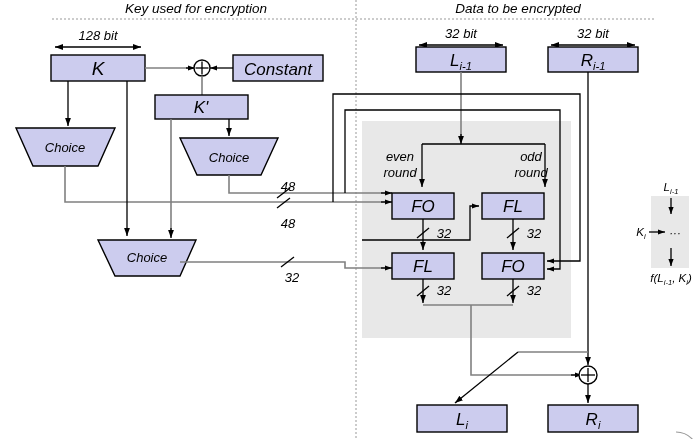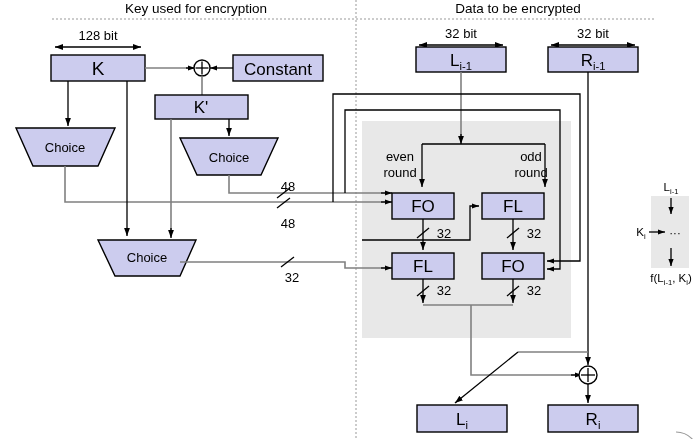--- a/index.html
+++ b/index.html
@@ -7,20 +7,21 @@
     padding: 0;
     background: #ffffff;
   }
   #root {
     position: relative;
     width: 700px;
     height: 439px;
     background: #ffffff;
     font-family: "Liberation Sans", sans-serif;
     overflow: hidden;
+    font-style: italic;
   }
   svg { display: block; }
   text { font-family: "Liberation Sans", sans-serif; fill: #000000; }
   .hdr { font-size: 13.5px; text-anchor: middle; }
   .boxlbl-lg { font-size: 19px; text-anchor: middle; }
   .boxlbl-md { font-size: 17px; text-anchor: middle; }
   .boxlbl-sm { font-size: 13px; text-anchor: middle; }
   .dimlbl { font-size: 13px; text-anchor: middle; }
   .wirelbl { font-size: 13px; text-anchor: middle; }
   .roundlbl { font-size: 13px; text-anchor: middle; }

